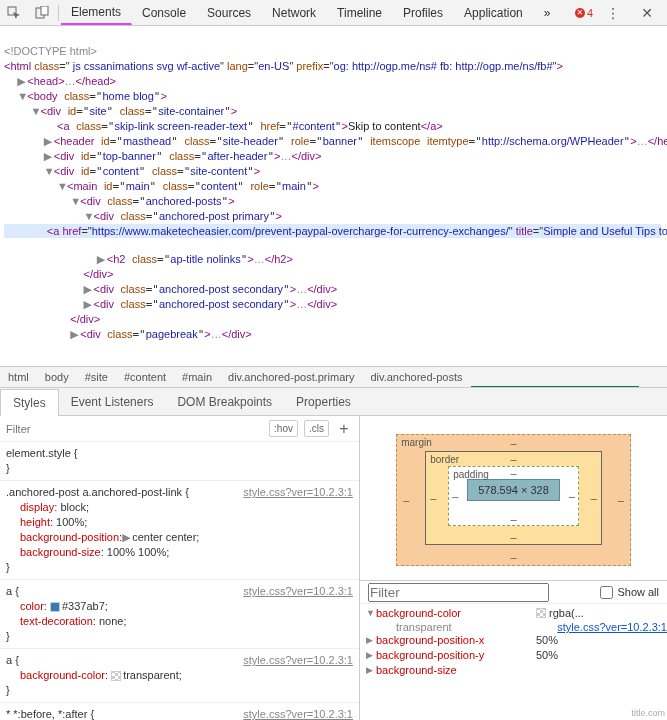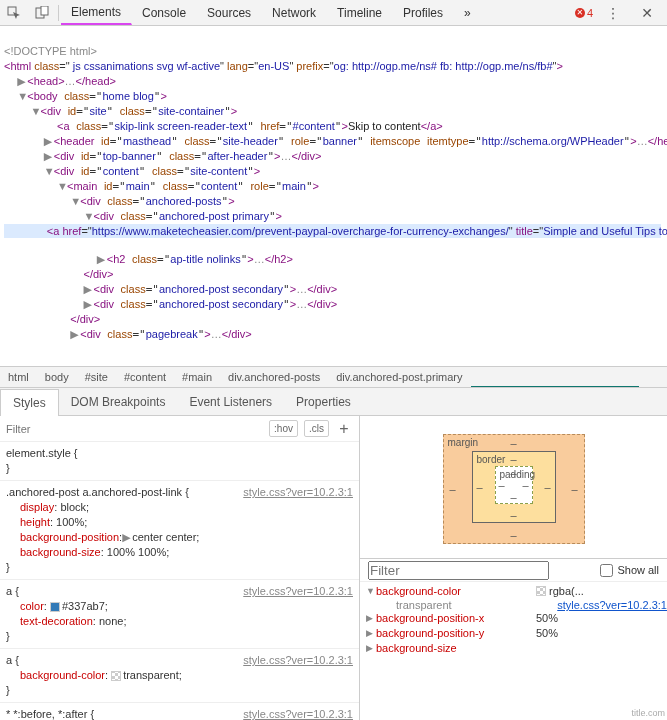--- a/index.html
+++ b/index.html
@@ -105,20 +105,21 @@
       </svg>
     </div>
   <div class="divider"></div>
   <div class="tabs">
     <div class="tab active">Elements</div>
     <div class="tab">Console</div>
     <div class="tab">Sources</div>
     <div class="tab">Network</div>
     <div class="tab">Timeline</div>
     <div class="tab">Profiles</div>
+    <div class="tab">Application</div>
     <div class="tab">»</div>
   </div>
   <div class="tb-right">
     <div class="error-badge">
         <span class="dot">✕</span>
         <span>4</span>
       </div>
     <div class="tool-icon">⋮</div>
     <div class="tool-icon">✕</div>
   </div>
@@ -145,29 +146,29 @@
           <span class="punc">&lt;/</span><span class="tag">div</span><span class="punc">&gt;</span>
           <span class="expand-tri">▶</span><span class="punc">&lt;</span><span class="tag">div</span> <span class="attr-n">class</span>="<span class="attr-v">pagebreak</span>"<span class="punc">&gt;</span><span class="gray">…</span><span class="punc">&lt;/</span><span class="tag">div</span><span class="punc">&gt;</span>
 </div>
 
 <div class="breadcrumb">
   <div class="crumb">html</div>
   <div class="crumb">body</div>
   <div class="crumb">#site</div>
   <div class="crumb">#content</div>
   <div class="crumb">#main</div>
+  <div class="crumb">div.anchored-post.primary</div>
   <div class="crumb">div.anchored-posts</div>
-  <div class="crumb">div.anchored-post.primary</div>
   <div class="crumb sel">a.image-link.anchored-post-link</div>
 </div>
 
 <div class="inner-tabs">
   <div class="itab active">Styles</div>
+  <div class="itab">Event Listeners</div>
   <div class="itab">DOM Breakpoints</div>
-  <div class="itab">Event Listeners</div>
   <div class="itab">Properties</div>
 </div>
 
 <div class="lower">
 
   <div class="styles-pane">
     <div class="filter-bar">
       <input placeholder="Filter" style="">
       <div class="spacer"></div>
       <span class="pill">:hov</span>
@@ -223,20 +224,21 @@
           <span class="bm-dash" style="position:absolute;top:1px;left:50%;transform:translateX(-50%)">–</span>
           <span class="bm-dash" style="position:absolute;bottom:1px;left:50%;transform:translateX(-50%)">–</span>
           <span class="bm-dash" style="position:absolute;left:4px;top:50%;transform:translateY(-50%)">–</span>
           <span class="bm-dash" style="position:absolute;right:4px;top:50%;transform:translateY(-50%)">–</span>
           <div class="bm-padding">
             <span class="bm-label">padding</span>
             <span class="bm-dash" style="position:absolute;top:0;left:50%;transform:translateX(-50%)">–</span>
             <span class="bm-dash" style="position:absolute;bottom:0;left:50%;transform:translateX(-50%)">–</span>
             <span class="bm-dash" style="position:absolute;left:3px;top:50%;transform:translateY(-50%)">–</span>
             <span class="bm-dash" style="position:absolute;right:3px;top:50%;transform:translateY(-50%)">–</span>
+            <div class="bm-content">578.594 × 328</div>
           </div>
         </div>
       </div>
     </div>
 
     <div class="computed-filter">
       <input placeholder="Filter" style="">
       <div class="spacer"></div>
       <label>
           <input type="checkbox" style=""> 

